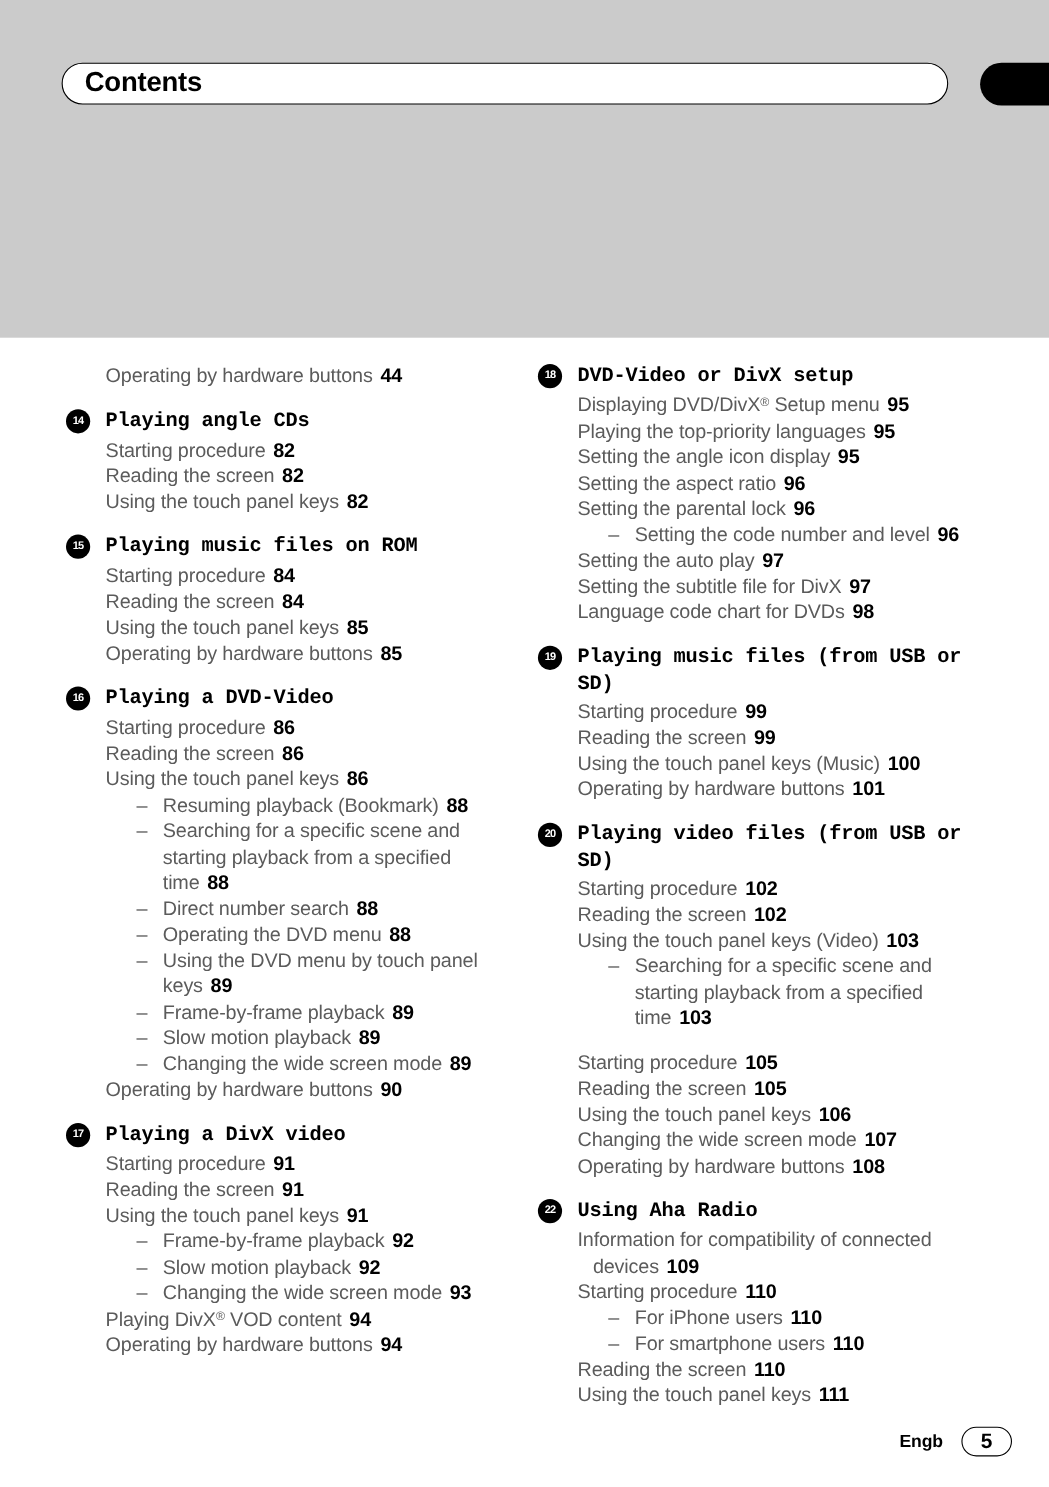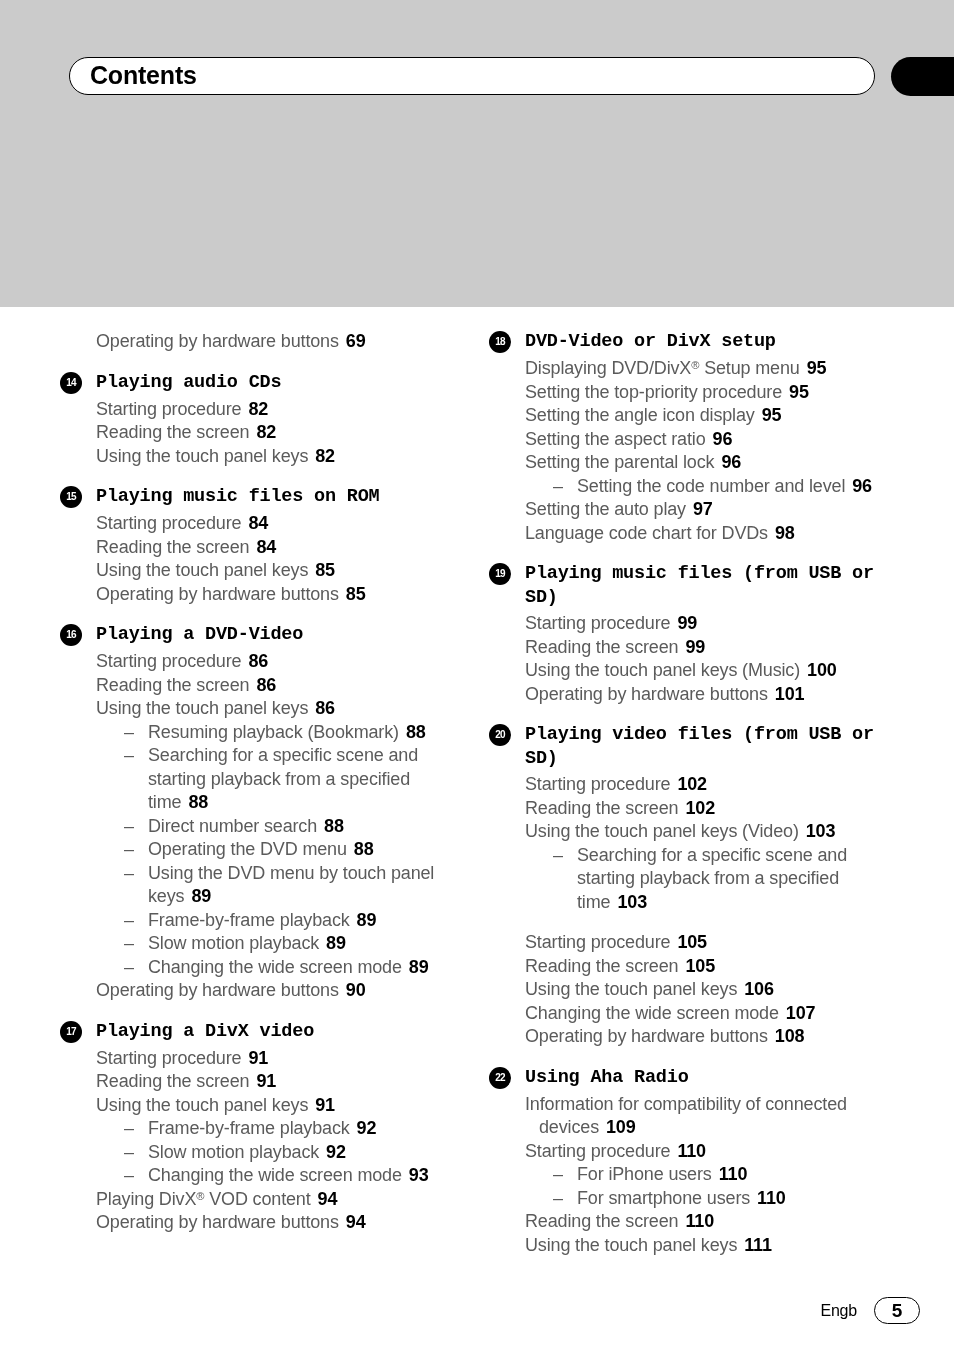--- a/index.html
+++ b/index.html
@@ -19,21 +19,21 @@
   .header-band {
     position: absolute;
     left: 0;
     top: 0;
     width: 954px;
     height: 307px;
     background: #cbcbcb;
   }
   .title-pill {
     position: absolute;
-    left: 69px;
+    left: 56px;
     top: 57px;
     width: 806px;
     height: 38px;
     background: #ffffff;
     border: 1.6px solid #000000;
     border-radius: 19px;
     box-sizing: border-box;
   }
   .title-text {
     position: absolute;
@@ -150,21 +150,21 @@
   .footer {
     position: absolute;
     right: 34px;
     bottom: 28px;
     display: flex;
     align-items: center;
     gap: 17px;
   }
   .footer-lang {
     font-size: 16px;
-    font-weight: normal;
+    font-weight: bold;
     color: #000000;
     letter-spacing: -0.2px;
   }
   .page-pill {
     width: 46px;
     height: 27px;
     border: 1.7px solid #000000;
     border-radius: 14px;
     display: flex;
     align-items: center;
@@ -181,26 +181,26 @@
 <div class="header-band">
   <div class="title-pill">
     <span class="title-text">Contents</span>
   </div>
   <div class="side-tab"></div>
 </div>
 
 <div class="columns">
   <div class="col col-left" id="col-left">
       <div class="section first">
-        <div class="entry orphan"><span>Operating by hardware buttons</span><span class="pg">69</span></div>
+        <div class="entry orphan"><span>Operating by hardware buttons</span><span class="pg">44</span></div>
       </div>
       <div class="section">
         <div class="sec-head">
           <span class="sec-num">14</span>
-          <span class="sec-title">Playing audio CDs</span>
+          <span class="sec-title">Playing angle CDs</span>
         </div>
         <div class="entry"><span>Starting procedure</span><span class="pg">82</span></div>
         <div class="entry"><span>Reading the screen</span><span class="pg">82</span></div>
         <div class="entry"><span>Using the touch panel keys</span><span class="pg">82</span></div>
       </div>
       <div class="section">
         <div class="sec-head">
           <span class="sec-num">15</span>
           <span class="sec-title">Playing music files on ROM</span>
         </div>
@@ -242,26 +242,27 @@
         <div class="entry"><span>Operating by hardware buttons</span><span class="pg">94</span></div>
       </div>
     </div>
   <div class="col col-right" id="col-right">
       <div class="section">
         <div class="sec-head">
           <span class="sec-num">18</span>
           <span class="sec-title">DVD-Video or DivX setup</span>
         </div>
         <div class="entry"><span>Displaying DVD/DivX<sup class="reg">®</sup> Setup menu</span><span class="pg">95</span></div>
-        <div class="entry"><span>Setting the top-priority procedure</span><span class="pg">95</span></div>
+        <div class="entry"><span>Playing the top-priority languages</span><span class="pg">95</span></div>
         <div class="entry"><span>Setting the angle icon display</span><span class="pg">95</span></div>
         <div class="entry"><span>Setting the aspect ratio</span><span class="pg">96</span></div>
         <div class="entry"><span>Setting the parental lock</span><span class="pg">96</span></div>
         <div class="entry sub"><span class="dash">–</span><span>Setting the code number and level</span><span class="pg">96</span></div>
         <div class="entry"><span>Setting the auto play</span><span class="pg">97</span></div>
+        <div class="entry"><span>Setting the subtitle file for DivX</span><span class="pg">97</span></div>
         <div class="entry"><span>Language code chart for DVDs</span><span class="pg">98</span></div>
       </div>
       <div class="section">
         <div class="sec-head">
           <span class="sec-num">19</span>
           <span class="sec-title">Playing music files (from USB or SD)</span>
         </div>
         <div class="entry"><span>Starting procedure</span><span class="pg">99</span></div>
         <div class="entry"><span>Reading the screen</span><span class="pg">99</span></div>
         <div class="entry"><span>Using the touch panel keys (Music)</span><span class="pg">100</span></div>

